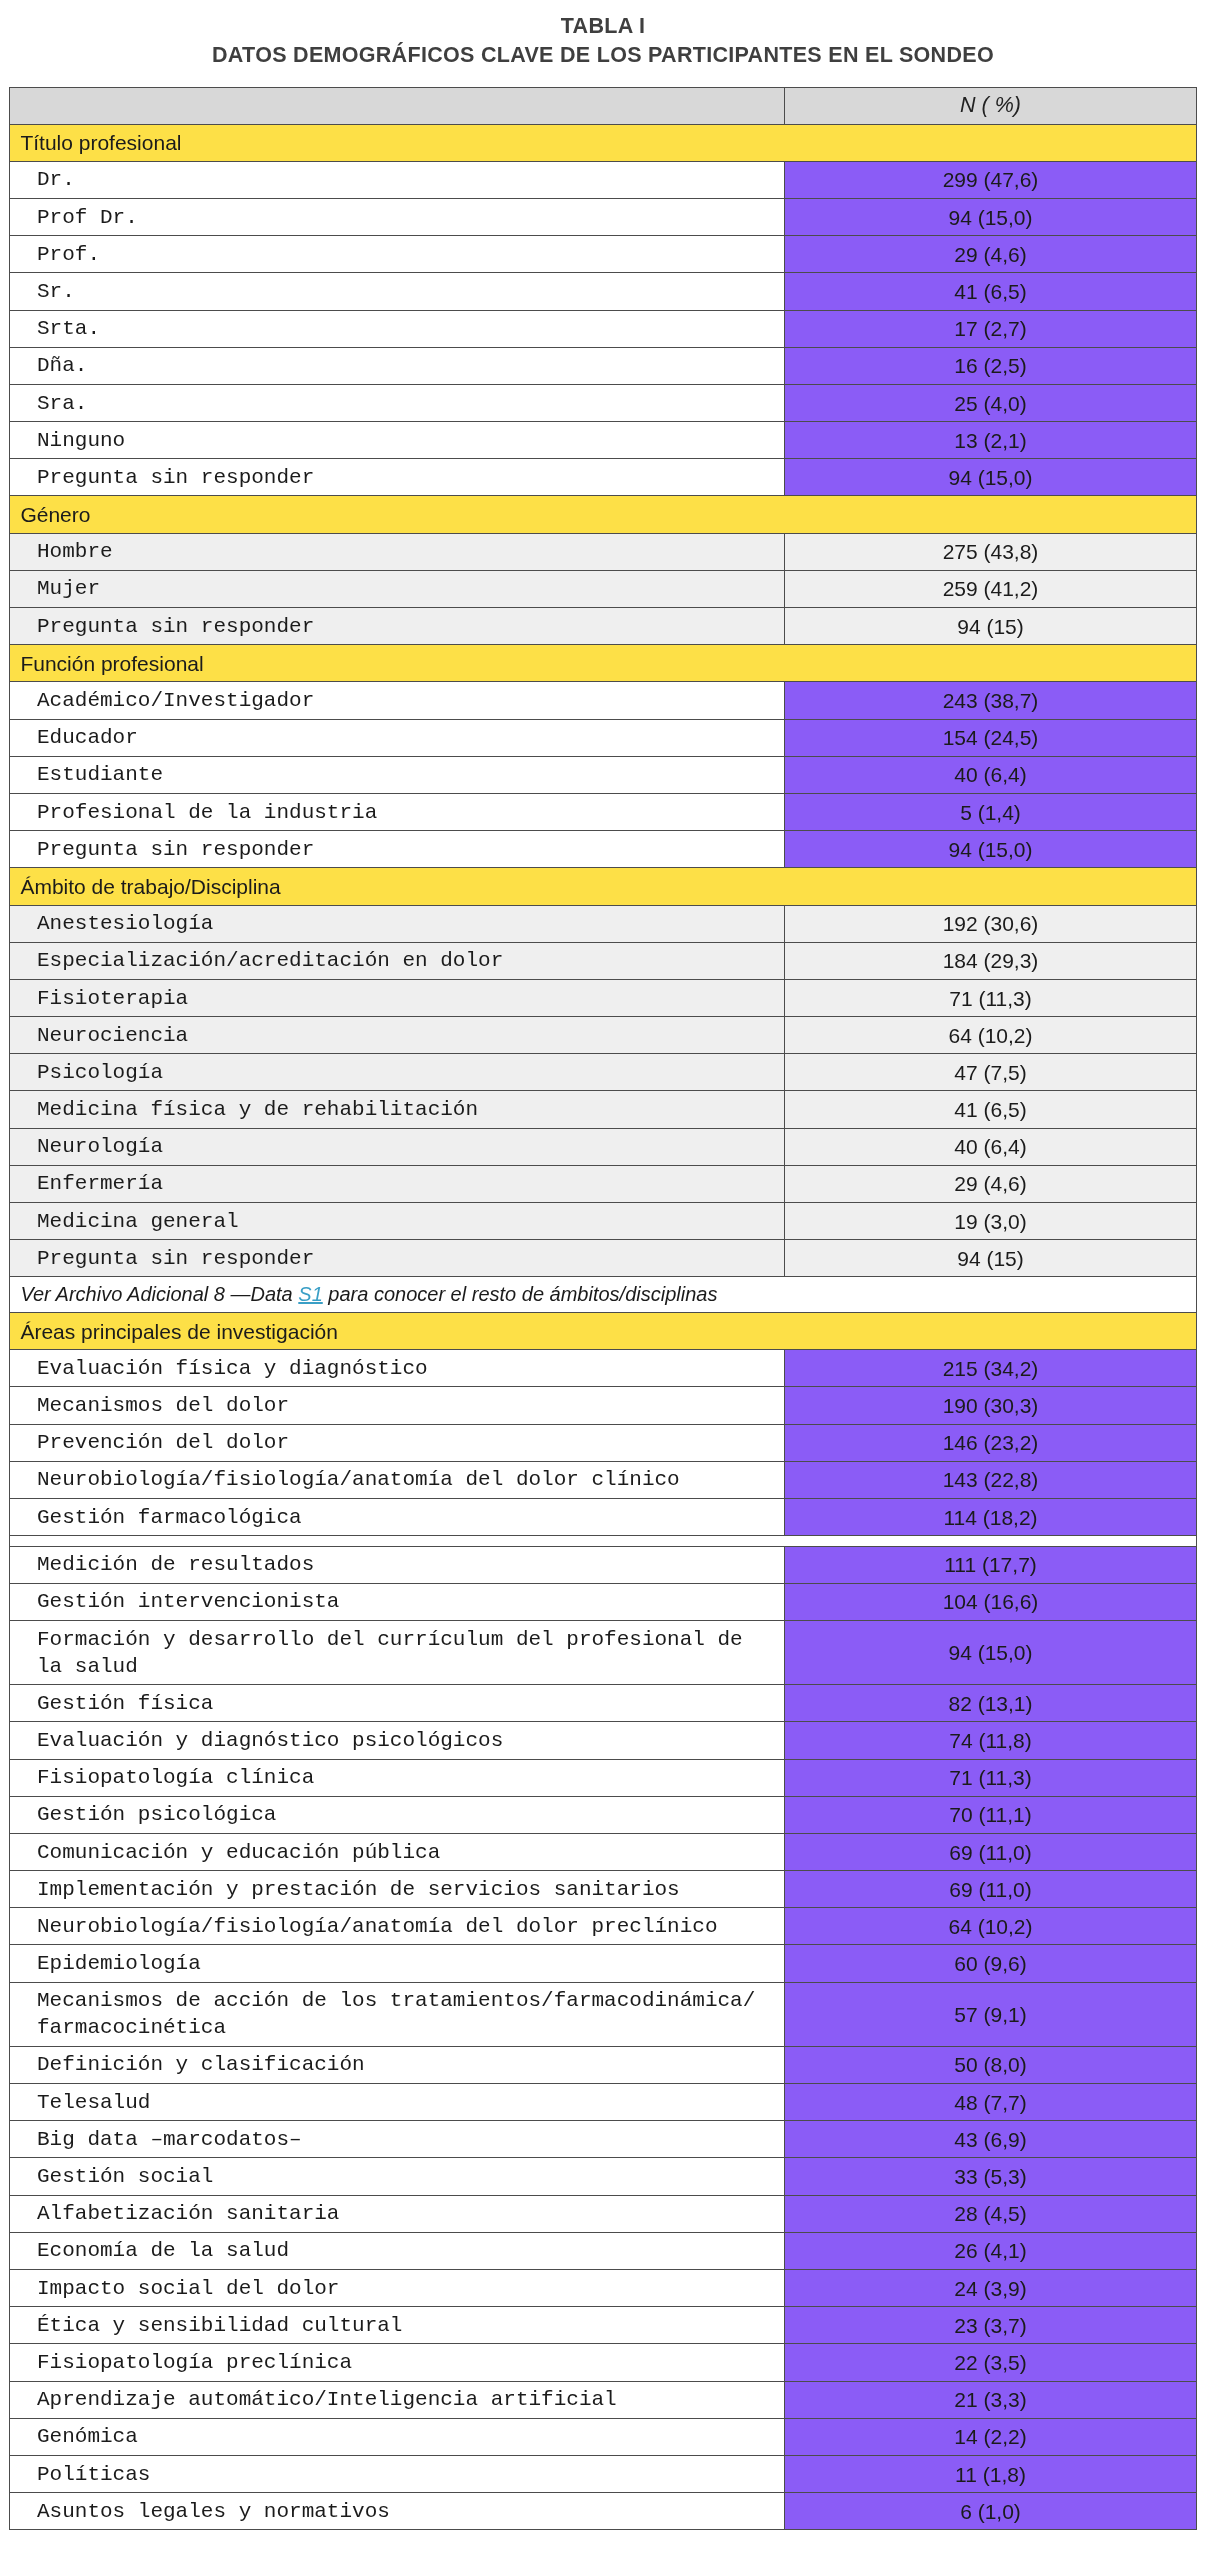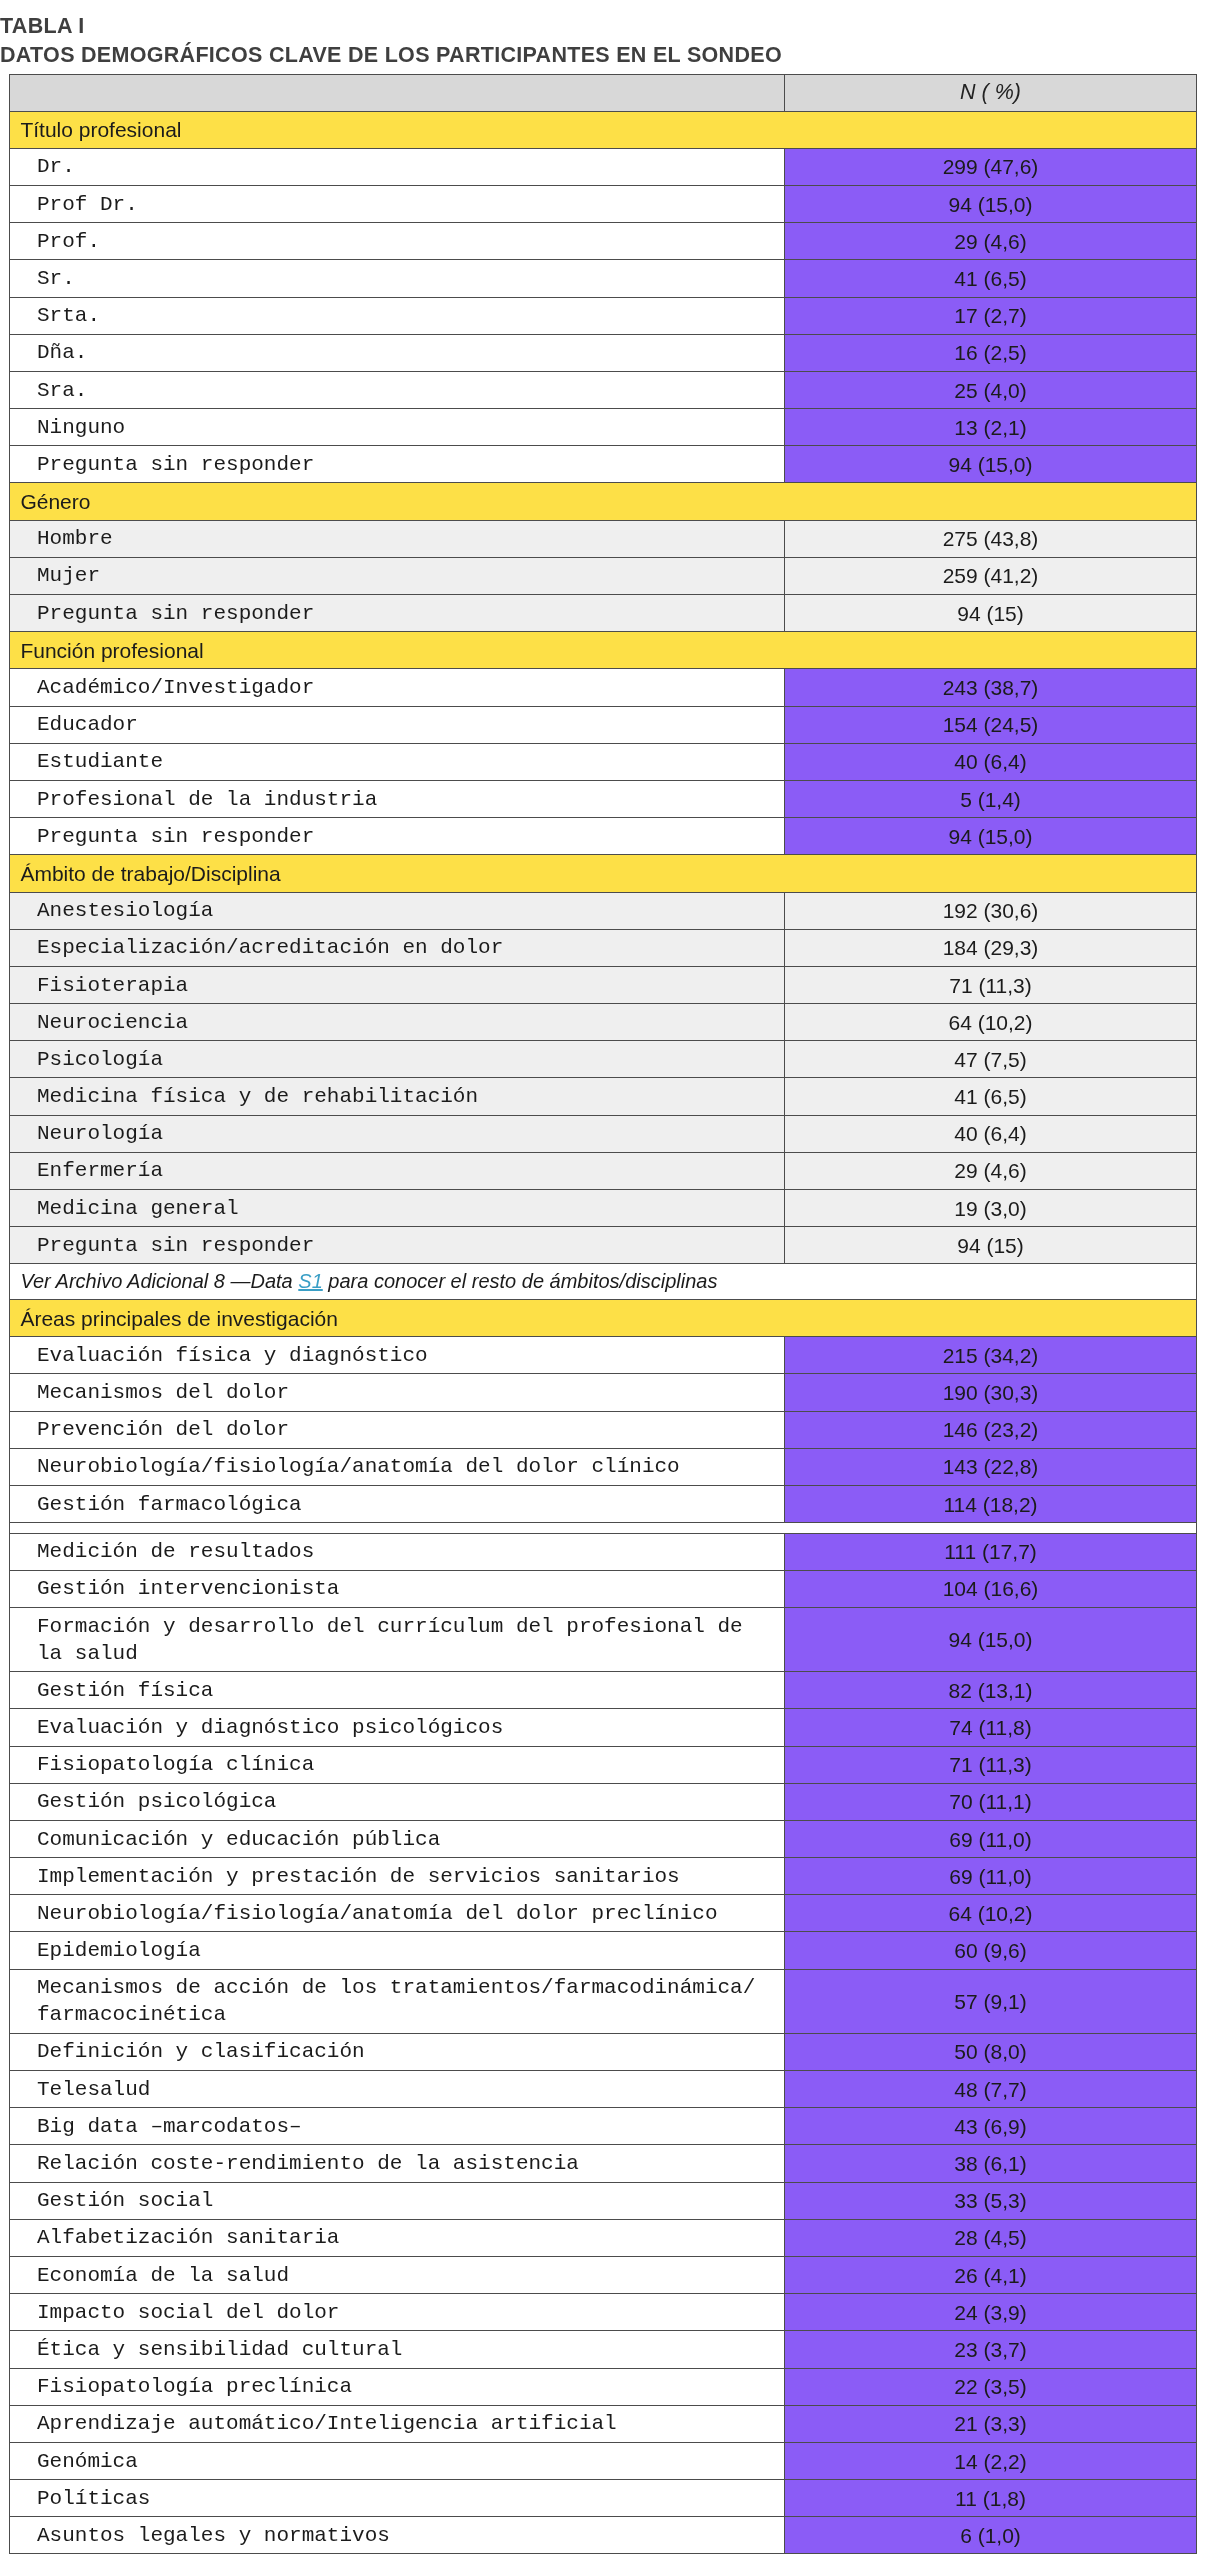--- a/index.html
+++ b/index.html
@@ -8,22 +8,22 @@
     background: #ffffff;
     font-family: "Liberation Sans", sans-serif;
     color: #1b1b1b;
   }
   .page {
     width: 1206px;
     box-sizing: border-box;
     padding: 11.6px 0 17.4px;
   }
   .title-block {
-    text-align: left;
-    margin-bottom: 4px;
+    text-align: center;
+    margin-bottom: 17px;
   }
   .table-title, .table-subtitle {
     font-weight: bold;
     font-size: 21.5px;
     line-height: 29px;
     color: #3f3f3f;
     letter-spacing: 0.3px;
   }
   table.demographics {
     border-collapse: collapse;
@@ -321,24 +321,20 @@
         </tr>
         <tr class="data-row">
           <td class="label-cell">Telesalud</td>
           <td class="value-cell">48 (7,7)</td>
         </tr>
         <tr class="data-row">
           <td class="label-cell">Big data –marcodatos–</td>
           <td class="value-cell">43 (6,9)</td>
         </tr>
         <tr class="data-row">
-          <td class="label-cell">Relación coste-rendimiento de la asistencia</td>
-          <td class="value-cell">38 (6,1)</td>
-        </tr>
-        <tr class="data-row">
           <td class="label-cell">Gestión social</td>
           <td class="value-cell">33 (5,3)</td>
         </tr>
         <tr class="data-row">
           <td class="label-cell">Alfabetización sanitaria</td>
           <td class="value-cell">28 (4,5)</td>
         </tr>
         <tr class="data-row">
           <td class="label-cell">Economía de la salud</td>
           <td class="value-cell">26 (4,1)</td>

